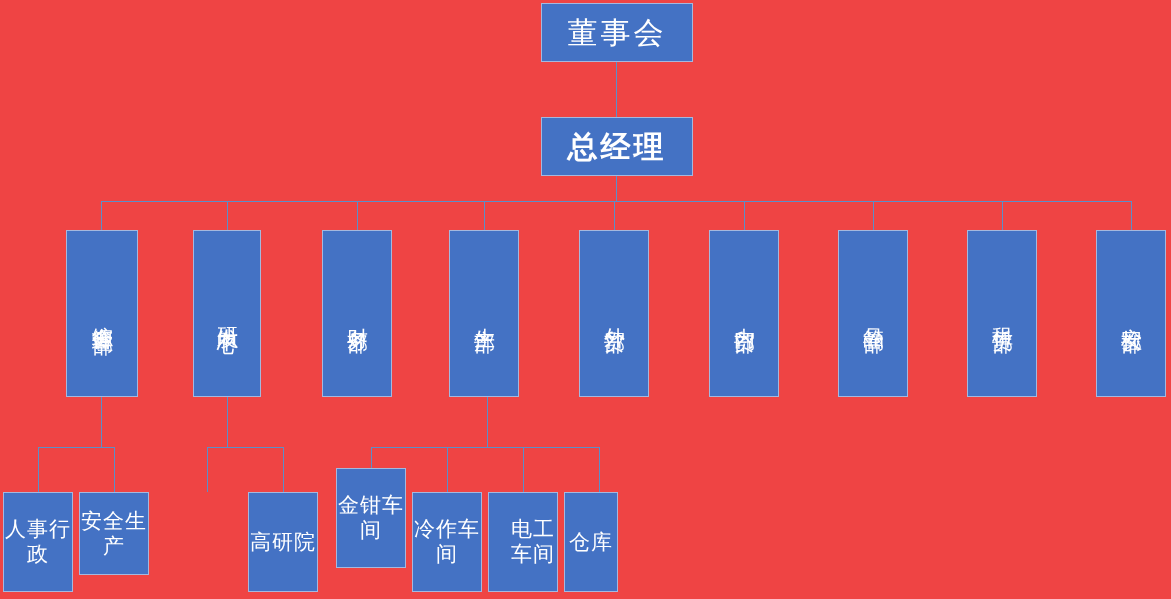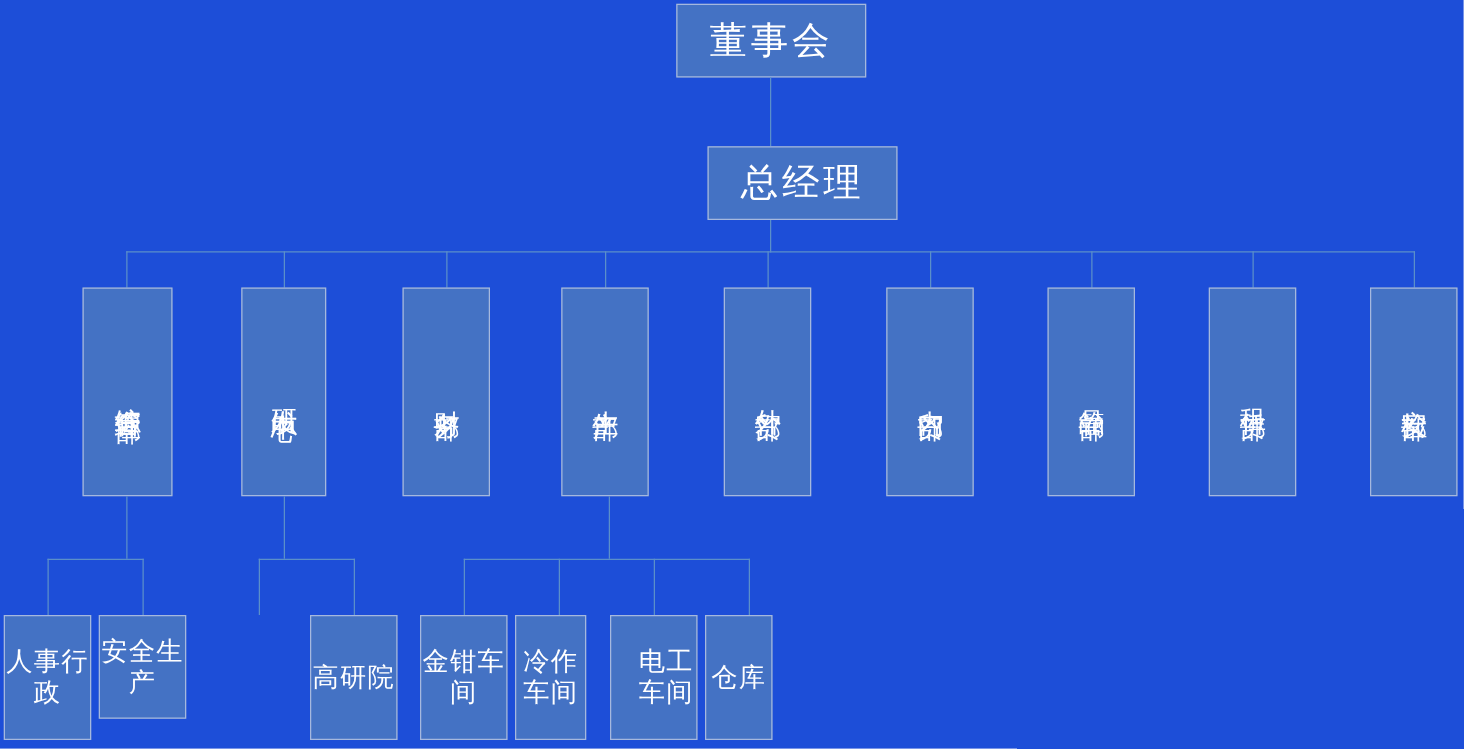--- a/index.html
+++ b/index.html
@@ -4,21 +4,21 @@
 <style>
   html, body {
     margin: 0;
     padding: 0;
     background: #ffffff;
   }
   #chart {
     position: relative;
     width: 1171px;
     height: 599px;
-    background: #1d4ed8;
+    background: #ef4444;
     font-family: "DejaVu Sans", "Liberation Sans", sans-serif;
     overflow: hidden;
   }
   .node {
     position: absolute;
     background: #4472C4;
     border: 1px solid #A5B8DE;
     box-sizing: border-box;
     color: #ffffff;
     display: flex;
@@ -58,21 +58,21 @@
 <body>
 
 <div id="chart">
 
   <div class="node top" style="left:541px; top:3px; width:152px; height:59px;">
     <span class="txt">董事会</span>
   </div>
 
   <div class="ln v" style="left:616px; top:62px; height:55px;"></div>
 
-  <div class="node top" style="left:566px; top:117px; width:152px; height:59px;">
+  <div class="node top" style="left:541px; top:117px; width:152px; height:59px;font-weight:bold;">
     <span class="txt">总经理</span>
   </div>
 
   <div class="ln v" style="left:616px; top:176px; height:26px;"></div>
 
   <div class="ln h" style="left:101px; top:201px; width:1031px;"></div>
 
   <div class="ln v" style="left:101px; top:201px; height:30px;"></div>
   <div class="ln v" style="left:227px; top:201px; height:30px;"></div>
   <div class="ln v" style="left:357px; top:201px; height:30px;"></div>
@@ -130,24 +130,24 @@
 
   <div class="node leaf" style="left:3px; top:492px; width:70px; height:100px;justify-content:flex-end;">
     <span class="txt">人事行政</span>
   </div>
   <div class="node leaf" style="left:79px; top:492px; width:70px; height:83px;">
     <span class="txt">安全生产</span>
   </div>
   <div class="node leaf" style="left:248px; top:492px; width:70px; height:100px;justify-content:flex-end;">
     <span class="txt">高研院</span>
   </div>
-  <div class="node leaf" style="left:336px; top:492px; width:70px; height:100px;">
+  <div class="node leaf" style="left:336px; top:468px; width:70px; height:100px;">
     <span class="txt">金钳车间</span>
   </div>
-  <div class="node leaf" style="left:412px; top:492px; width:57px; height:100px;">
+  <div class="node leaf" style="left:412px; top:492px; width:70px; height:100px;">
     <span class="txt">冷作车间</span>
   </div>
   <div class="node leaf" style="left:488px; top:492px; width:70px; height:100px;padding-left:20px;">
     <span class="txt">电工车间</span>
   </div>
   <div class="node leaf" style="left:564px; top:492px; width:54px; height:100px;">
     <span class="txt">仓库</span>
   </div>
 
 </div>

